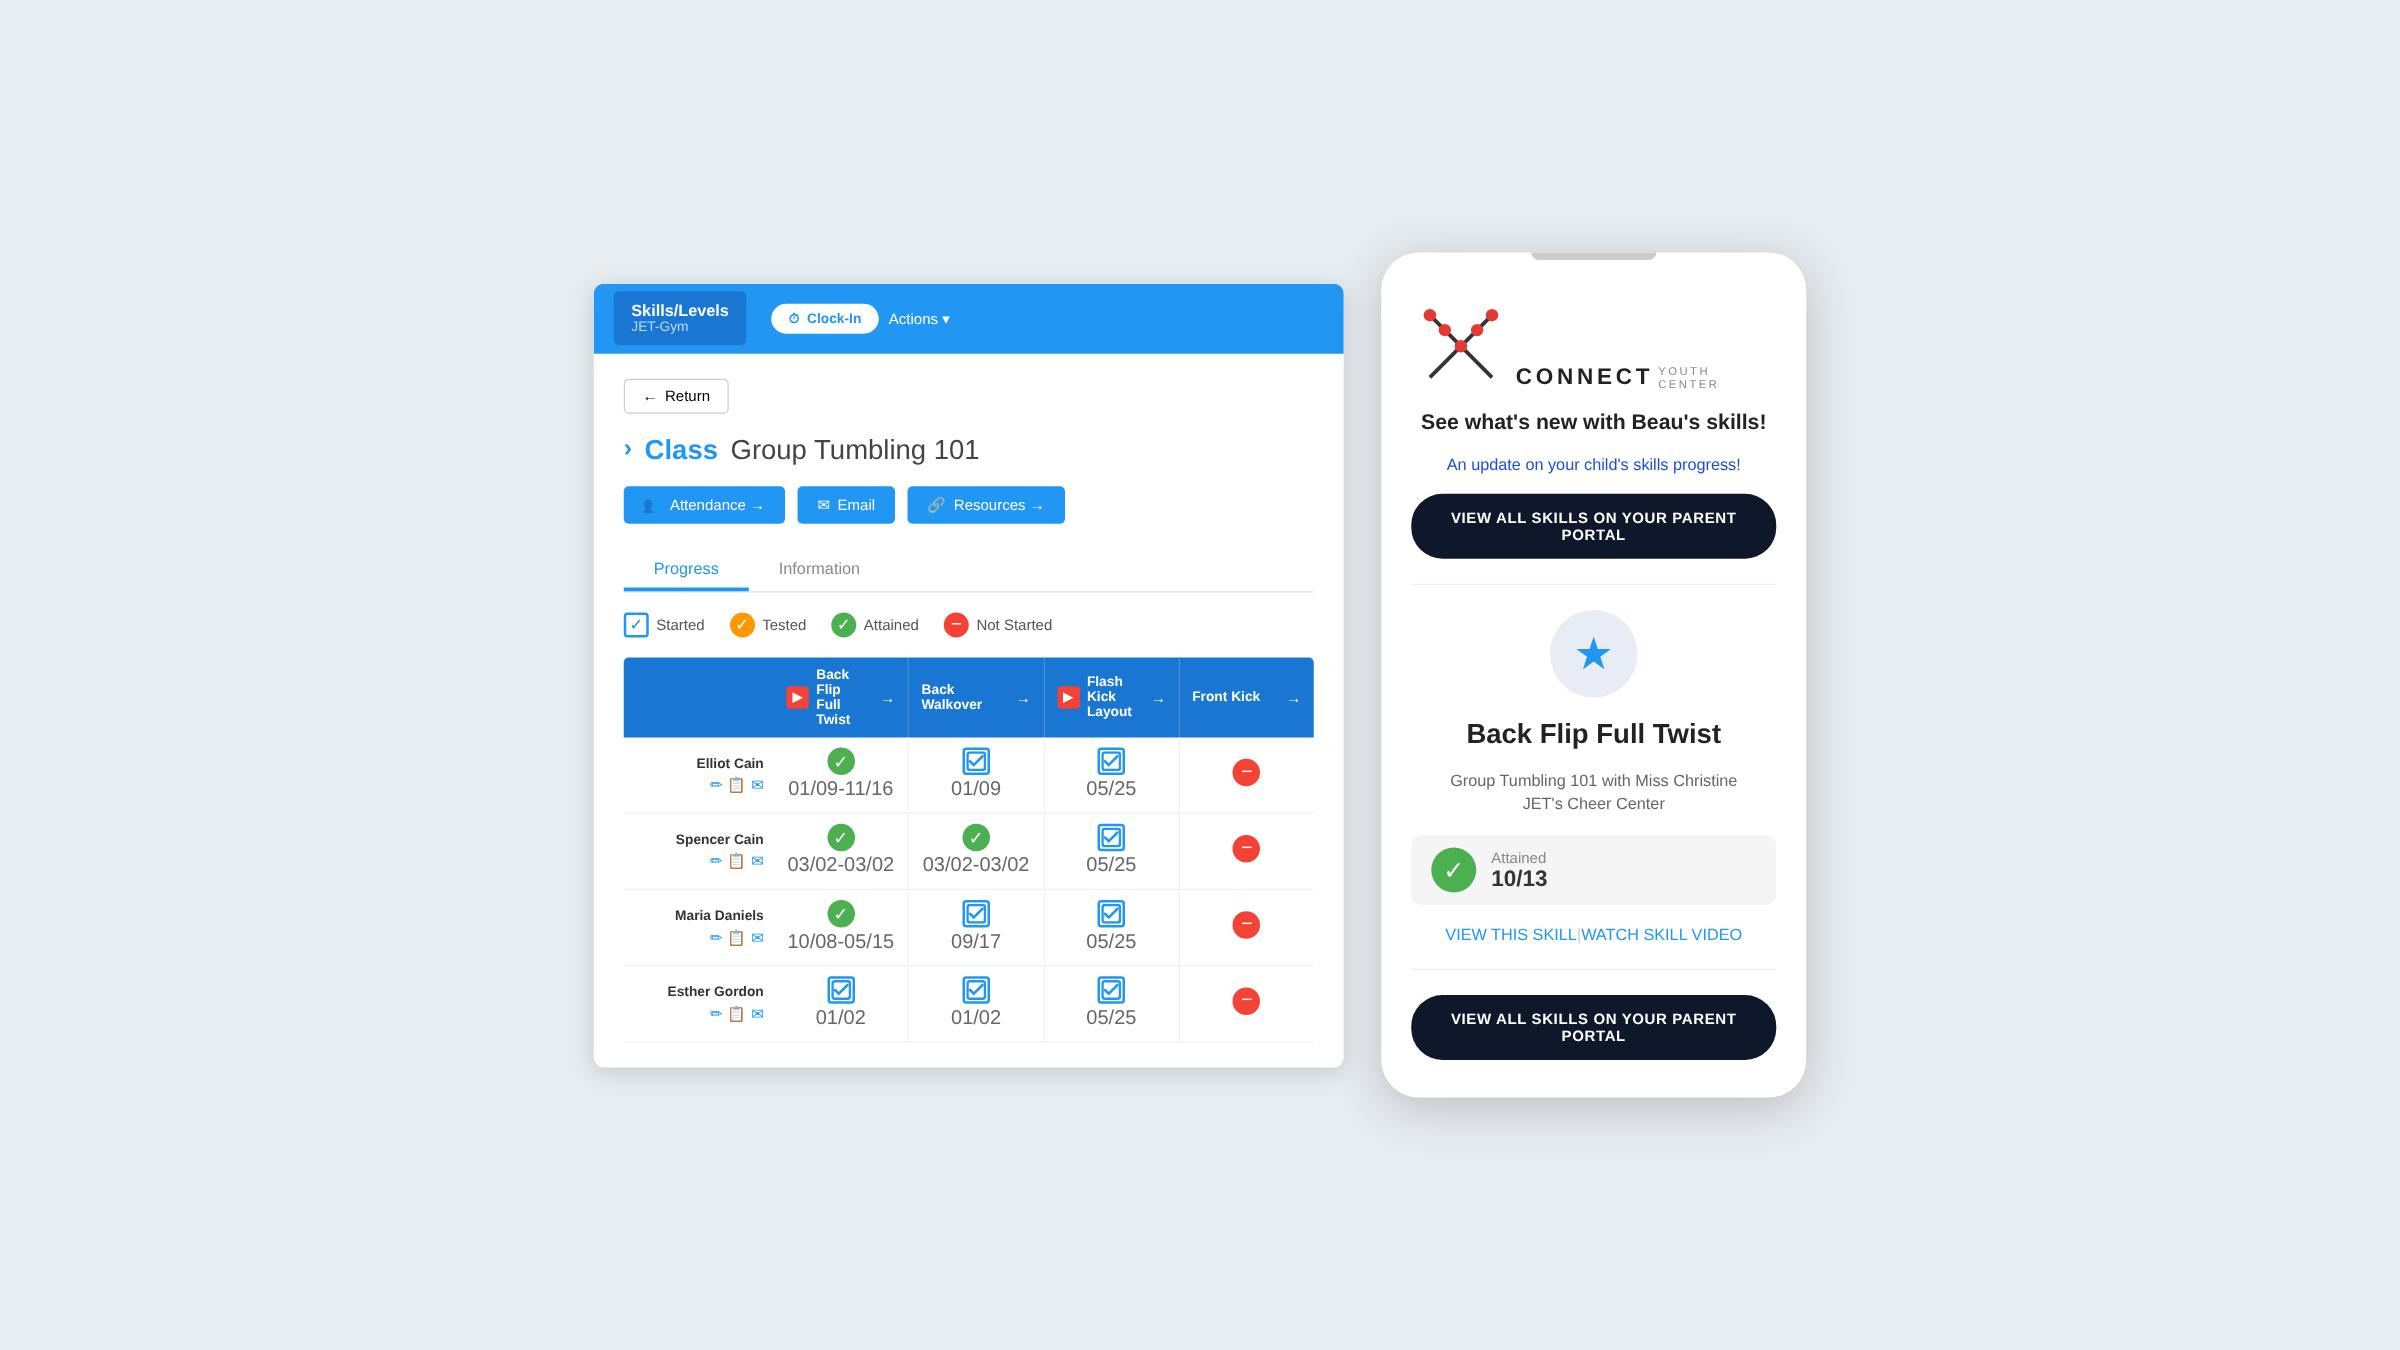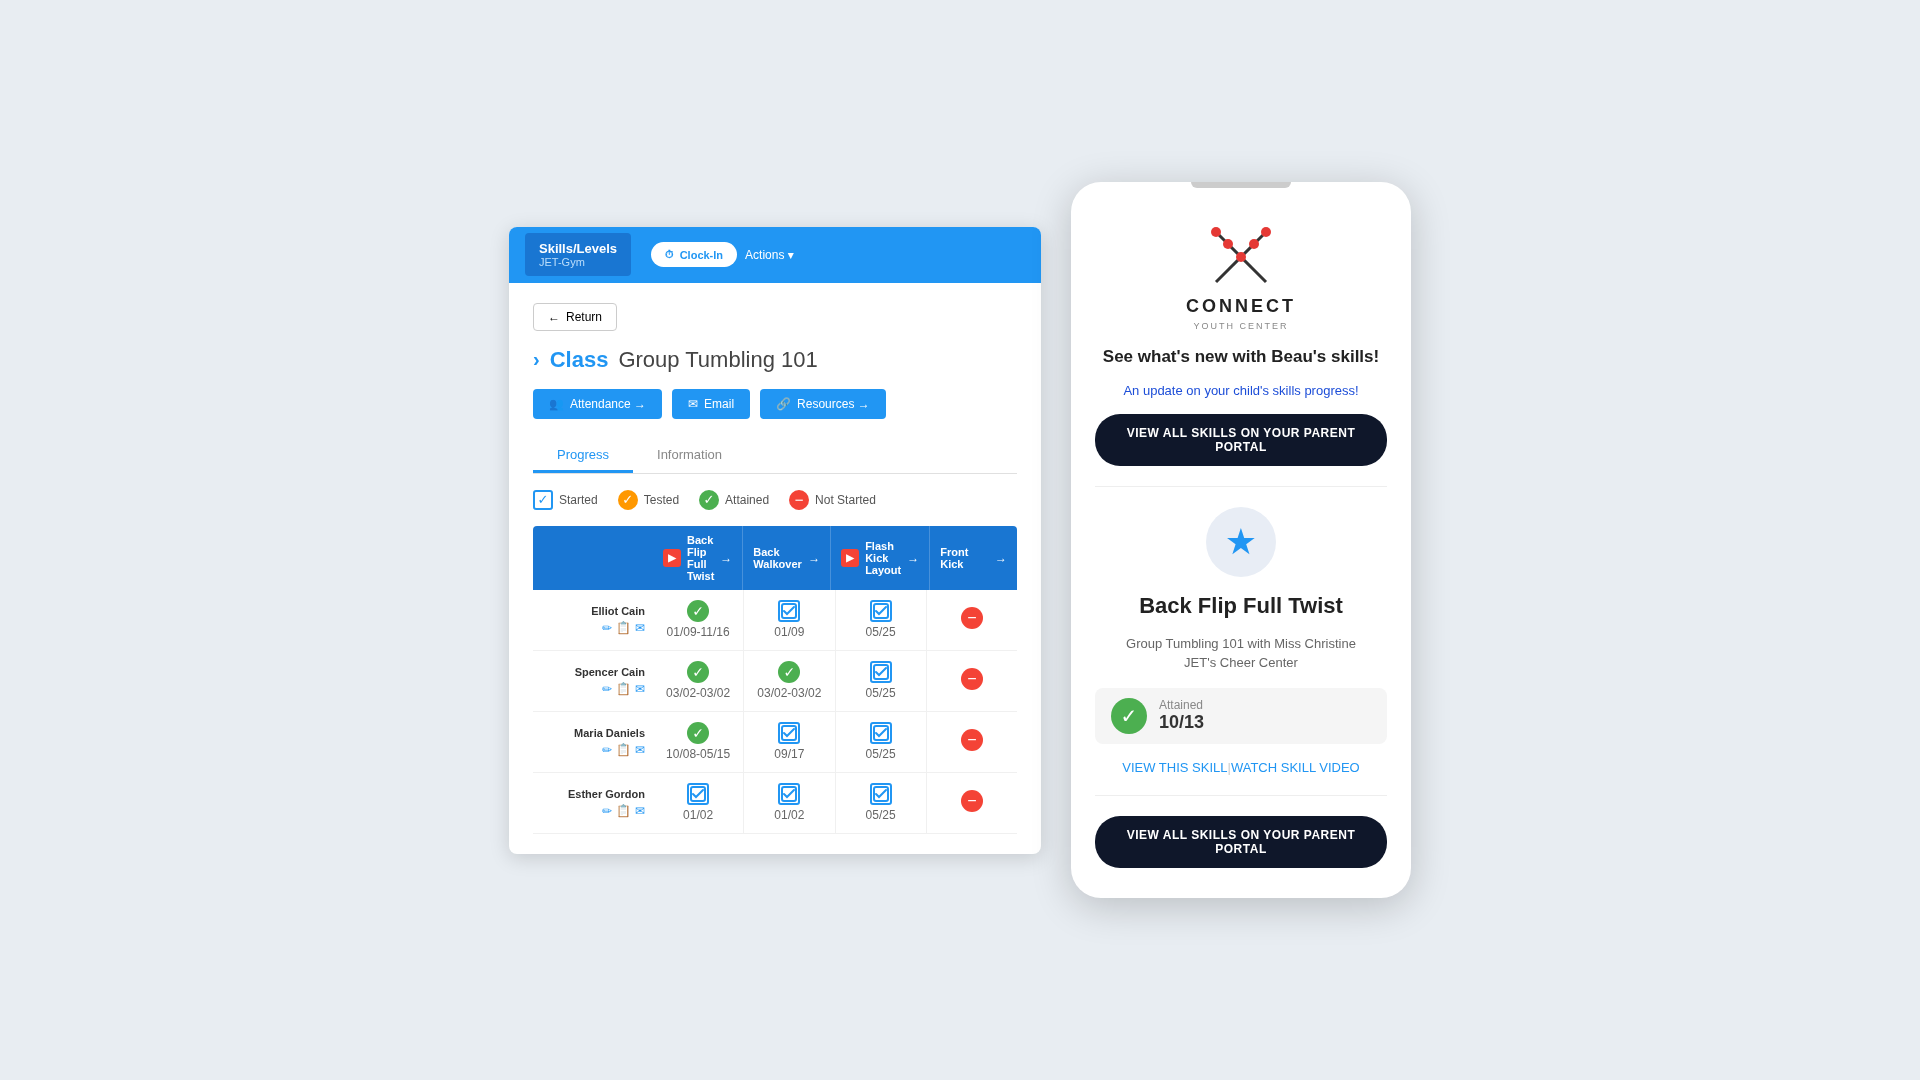--- a/index.html
+++ b/index.html
@@ -10,21 +10,21 @@
       height: 1080px;
       overflow: hidden;
       display: flex;
       align-items: center;
       justify-content: center;
       gap: 30px;
     }
 
     
     .main-panel {
-      width: 532px;
+      width: 600px;
       background: white;
       border-radius: 8px;
       box-shadow: 0 4px 20px rgba(0,0,0,0.15);
       overflow: hidden;
       position: relative;
     }
 
     
     .nav-bar {
       background: #2196f3;
@@ -301,21 +301,21 @@
       justify-content: center;
       border-right: 1px solid #f0f0f0;
       min-height: 60px;
     }
     .skill-cell:last-child { border-right: none; }
 
     .cell-status {
       margin-bottom: 3px;
     }
     .cell-date {
-      font-size: 12px;
+      font-size: 16px;
       color: #666;
       text-align: center;
     }
 
     .status-attained {
       width: 22px;
       height: 22px;
       border-radius: 50%;
       background: #4caf50;
       display: flex;
@@ -367,22 +367,22 @@
       left: 50%;
       transform: translateX(-50%);
       width: 100px;
       height: 6px;
       background: #ccc;
       border-radius: 0 0 8px 8px;
     }
 
     .connect-logo {
       display: flex;
-      flex-direction: column;
-      align-items: center;
+      flex-direction: row;
+      align-items: flex-end;
       gap: 4px;
       margin-top: 10px;
     }
     .logo-graphic {
       width: 80px;
       height: 70px;
     }
     .logo-text {
       font-size: 18px;
       font-weight: 800;

